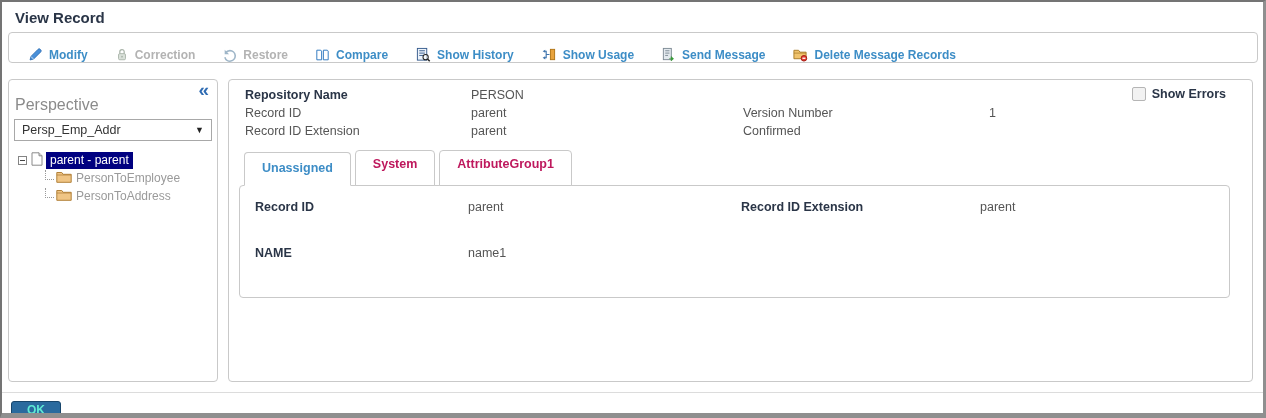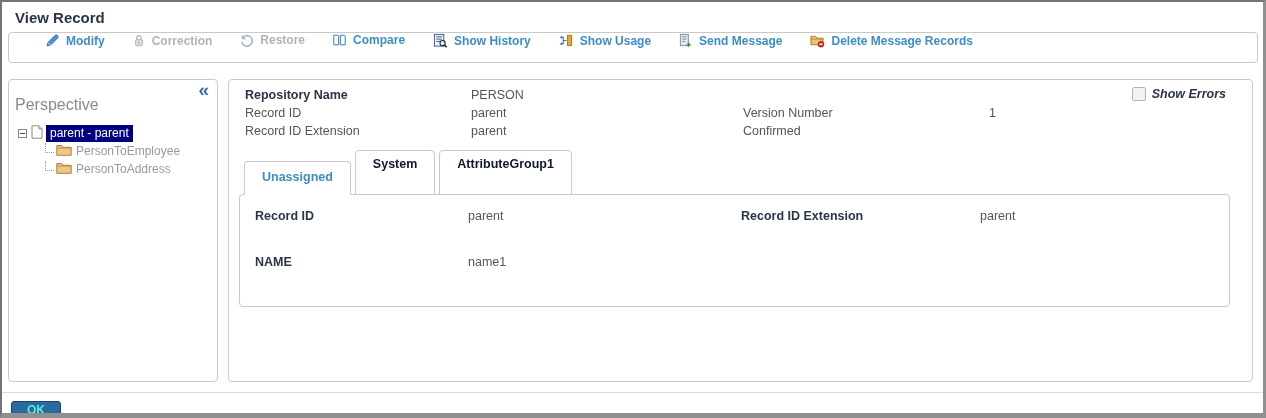--- a/index.html
+++ b/index.html
@@ -10,21 +10,21 @@
     border-right:3px solid #8f8f8f;border-bottom:5px solid #8f8f8f;
     overflow:hidden;position:relative;
   }
   
   .title-bar{height:30px;padding:7px 0 0 13px;box-sizing:border-box;}
   .page-title{font-size:15px;font-weight:bold;color:#2a3547;}
   
   .toolbar{
     margin:0 5px 16px 6px;height:31px;box-sizing:border-box;
     border:1px solid #c9c9c9;border-radius:4px;background:#fff;
-    display:flex;align-items:flex-start;gap:27px;padding-left:36px;
+    display:flex;align-items:flex-end;gap:27px;padding-left:19px;
   }
   .tb-item{display:flex;align-items:center;gap:6px;cursor:pointer;white-space:nowrap;}
   .tb-item .lbl{font-size:12px;font-weight:bold;color:#3d8dc6;}
   .tb-item.disabled .lbl{color:#b3b3b3;cursor:default;}
   .tb-item svg{display:block;}
   
   .body{display:flex;gap:10px;margin:6px 10px 0 6px;height:303px;}
   .panel{border:1px solid #c9c9c9;border-radius:4px;background:#fff;box-sizing:border-box;position:relative;}
   .left-panel{width:210px;flex:0 0 210px;}
   .main-panel{flex:1;}
@@ -43,34 +43,34 @@
     width:9px;height:9px;box-sizing:border-box;border:1px solid #848484;background:#fff;
     position:relative;margin-right:4px;flex:0 0 9px;cursor:pointer;
   }
   .expander::after{content:"";position:absolute;left:1px;right:1px;top:3px;border-top:1px solid #444;}
   .tree-root-label{background:#000080;color:#fff;font-weight:normal;padding:1px 4px 2px 4px;margin-left:3px;cursor:pointer;}
   .tree-child{display:flex;align-items:center;height:18px;padding-left:27px;color:#9a9a9a;cursor:pointer;}
   .tree-elbow{width:8px;height:9px;border-left:1px dotted #9a9a9a;border-bottom:1px dotted #9a9a9a;margin:-7px 2px 0 0;}
   .tree-child .t-lbl{margin-left:4px;}
   .doc-icon,.folder-icon{display:block;}
   
-  .show-errors{position:absolute;top:7px;right:26px;display:flex;align-items:center;gap:6px;font-style:italic;}
+  .show-errors{position:absolute;top:7px;right:26px;display:flex;align-items:center;gap:6px;}
   .checkbox{width:14px;height:14px;box-sizing:border-box;border:1px solid #b5b5b5;border-radius:2px;background:#f2f2f2;cursor:pointer;}
   .show-errors .se-lbl{font-size:12.5px;font-weight:bold;color:#2a3547;}
   .header-grid{
     display:grid;grid-template-columns:226px 272px 246px 1fr;
     margin:6px 0 0 16px;font-size:12.5px;line-height:18px;color:#555;
   }
   .hdr-label-bold{font-weight:bold;color:#2a3547;}
   
   .tabs{display:flex;align-items:flex-end;margin:10px 0 -1px 15px;position:relative;z-index:2;}
   .tab{
-    box-sizing:border-box;height:45px;line-height:26px;padding:0 17px;margin-right:4px;
+    box-sizing:border-box;height:36px;line-height:26px;padding:0 17px;margin-right:4px;
     border:1px solid #c9c9c9;border-radius:4px 4px 0 0;background:#fff;
-    font-size:12.5px;font-weight:bold;color:#0f172a;cursor:pointer;
+    font-size:12.5px;font-weight:bold;color:#be185d;cursor:pointer;
   }
   .tab.active{height:34px;line-height:30px;color:#3d8dc6;border-bottom:1px solid #fff;}
   
   .content-box{margin:0 22px 0 10px;height:111px;border:1px solid #c9c9c9;border-radius:4px;background:#fff;}
   .content-grid{
     display:grid;grid-template-columns:213px 273px 239px 1fr;
     margin:13px 0 0 15px;font-size:12.5px;line-height:17px;color:#555;
   }
   .content-grid .spacer{height:29px;grid-column:1 / span 4;}
   .fld-label{font-weight:bold;color:#2a3547;}
@@ -184,20 +184,24 @@
 
   </div>
 
   <div class="body">
 
     <div class="panel left-panel">
       <span class="collapse-btn">«</span>
 
       <div class="persp-label">Perspective</div>
 
+      <div class="persp-select">
+        <span>Persp_Emp_Addr</span>
+        <span class="caret">▼</span>
+      </div>
 
       <div class="tree">
         <div class="tree-row">
           <span class="expander"></span>
           <span class="doc-icon"><svg width="12" height="14" viewBox="0 0 12 14">
                 <path d="M1 .8h7l3 3v9.4H1z" fill="#fff" stroke="#8a8a8a"></path>
                 <path d="M8 .8v3h3" fill="#ddd" stroke="#8a8a8a"></path>
               </svg></span>
           <span class="tree-root-label">parent - parent</span>
         </div>

